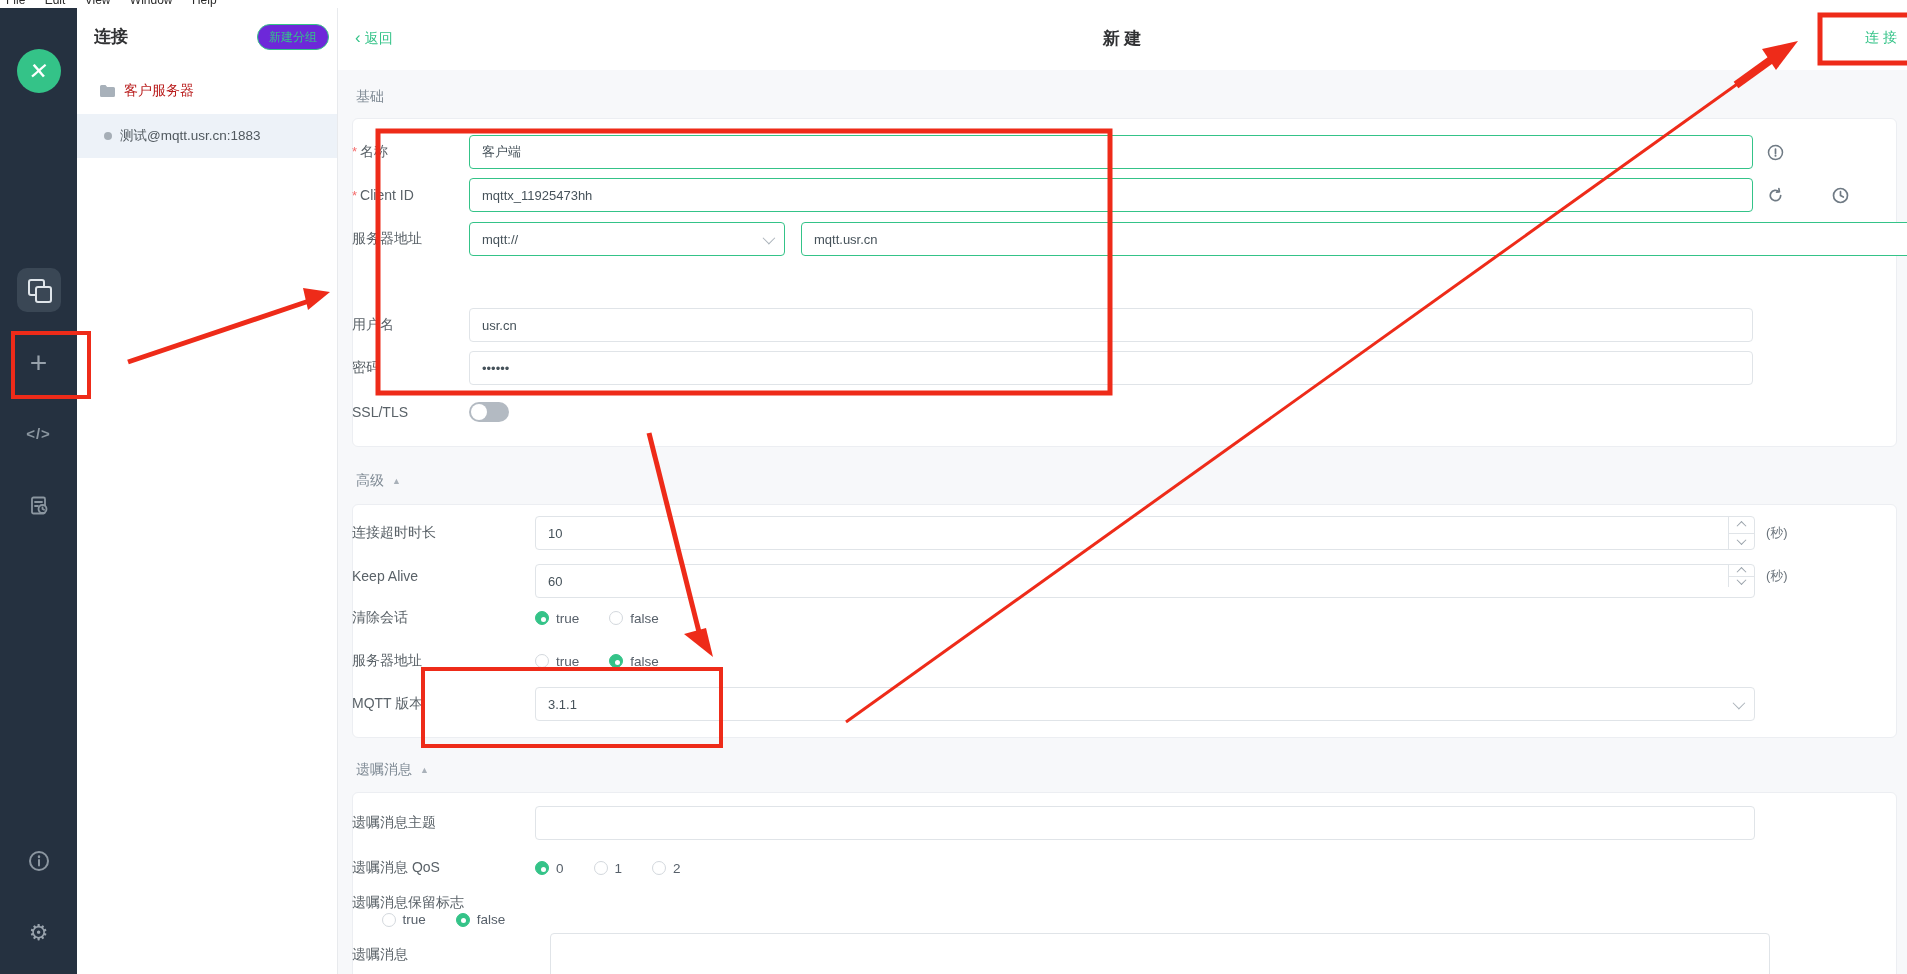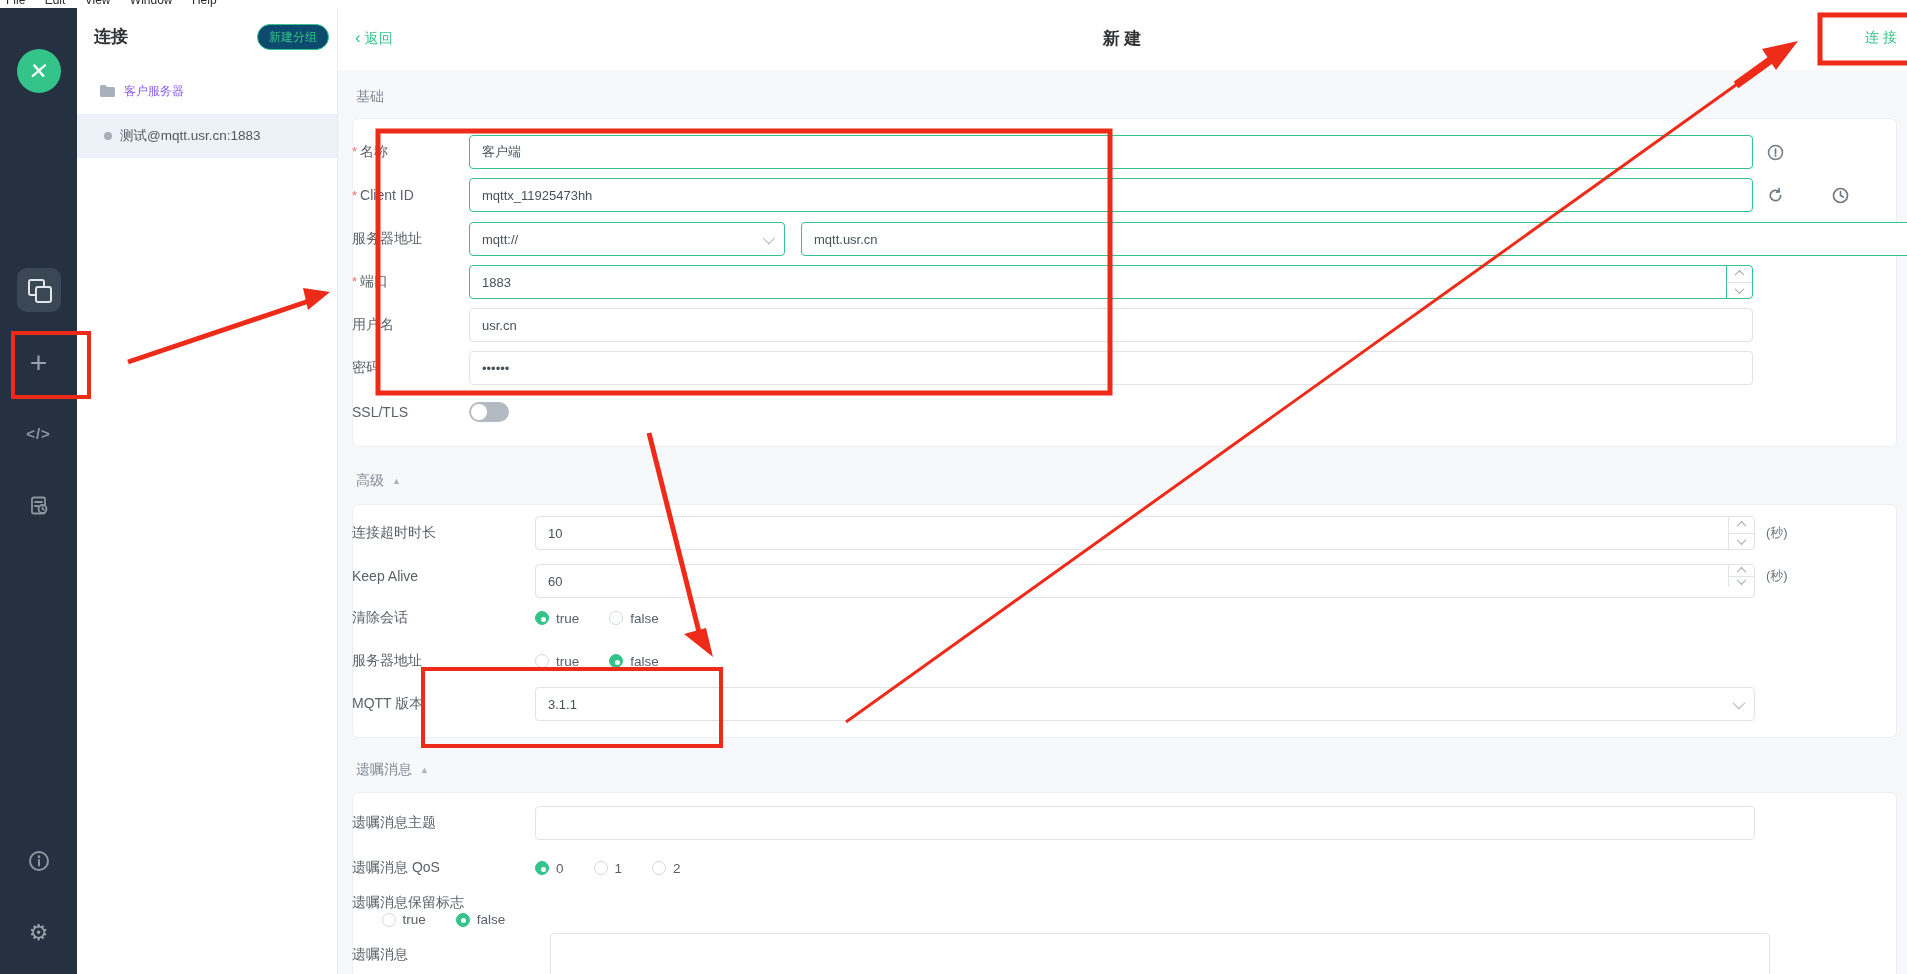--- a/index.html
+++ b/index.html
@@ -21,23 +21,23 @@
   .ovl i.b{left:7px;top:7px;background:#3a4755;}
   .ovl i.a{left:0;top:0;}
   .plus{color:#97a1ab;font-size:30px;font-weight:300;line-height:30px;}
   .codeg{color:#8b96a0;font-size:15px;font-weight:bold;letter-spacing:1px;}
   .sb-svg{stroke:#8b96a0;fill:none;stroke-width:1.8;stroke-linecap:round;stroke-linejoin:round;}
   .gear{color:#99a3ad;font-size:22px;}
   
   .panel{position:absolute;left:77px;top:8px;width:260px;bottom:0;background:#fff;border-right:1px solid #e8eaed;z-index:3;}
   .ptitle{position:absolute;left:17px;top:17px;font-size:17px;font-weight:bold;color:#303133;}
   .newgroup{position:absolute;right:8px;top:16px;height:24px;padding:0 11px;border:1px solid #34c388;
-            border-radius:14px;color:#34c388;font-size:12px;display:flex;align-items:center;background:#0c4a6e;}
+            border-radius:14px;color:#34c388;font-size:12px;display:flex;align-items:center;background:#6d28d9;}
   .folder-row{position:absolute;left:0;top:68px;width:100%;height:30px;display:flex;align-items:center;padding-left:22px;box-sizing:border-box;}
-  .folder-row .txt{font-size:12px;color:#8b5cf6;margin-left:8px;}
+  .folder-row .txt{font-size:14px;color:#b91c1c;margin-left:8px;}
   .conn-row{position:absolute;left:0;top:106px;width:100%;height:44px;background:#edf2f8;display:flex;align-items:center;padding-left:27px;box-sizing:border-box;}
   .dot{width:8px;height:8px;border-radius:50%;background:#a6aeb6;}
   .conn-row .txt{font-size:13.5px;color:#50585e;margin-left:8px;}
   
   .main{position:absolute;left:337px;top:8px;right:0;bottom:0;}
   .topbar{position:absolute;left:0;top:0;right:0;height:62px;background:#fff;border-bottom:1px solid #e8ebee;padding-left:29px;}
   .back{position:absolute;left:18px;top:20px;color:#34c388;font-size:14px;cursor:pointer;}
   .back .chev{font-size:17px;margin-right:4px;}
   .title{position:absolute;left:0;right:0;top:19px;text-align:center;font-size:17px;font-weight:600;color:#303133;}
   .connect{position:absolute;right:10px;top:21px;color:#34c388;font-size:14px;cursor:pointer;}
@@ -200,34 +200,20 @@
 
     <div class="frow" style="top:152px;">
       <div class="flabel b"><span>服务器地址</span></div>
       <div class="selbox green" style="margin-left:12px;width:316px;">
         <span>mqtt://</span>
         <span class="chevd"></span>
       </div>
       <input class="inp green" style="margin-left: 16px; width: 1115px;" value="mqtt.usr.cn">
     </div>
 
-    <div class="frow" style="top:195px;">
-      <div class="flabel b"><span class="req">*</span><span>端口</span></div>
-      <div class="spinwrap wb" style="height:34px;">
-        <input class="inp green" style="width: 100%;" value="1883">
-        <div class="spin greenb">
-          <div class="half">
-              <span class="carup"></span>
-            </div>
-          <div class="half">
-              <span class="cardn"></span>
-            </div>
-        </div>
-      </div>
-    </div>
 
     <div class="frow" style="top:238px;">
       <div class="flabel b"><span>用户名</span></div>
       <input class="inp wb" value="usr.cn" style="">
     </div>
 
     <div class="frow" style="top:281px;">
       <div class="flabel b"><span>密码</span></div>
       <input class="inp wb" value="••••••" style="">
     </div>

